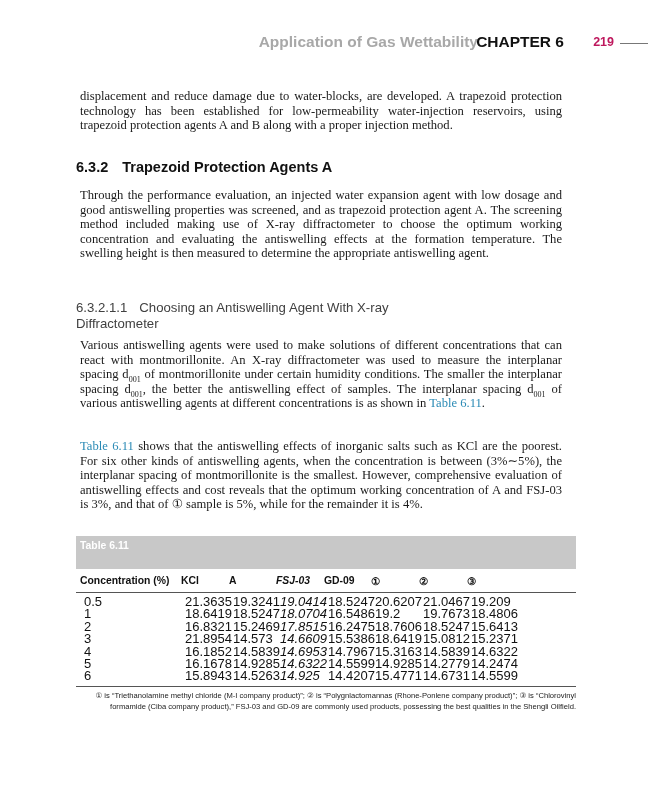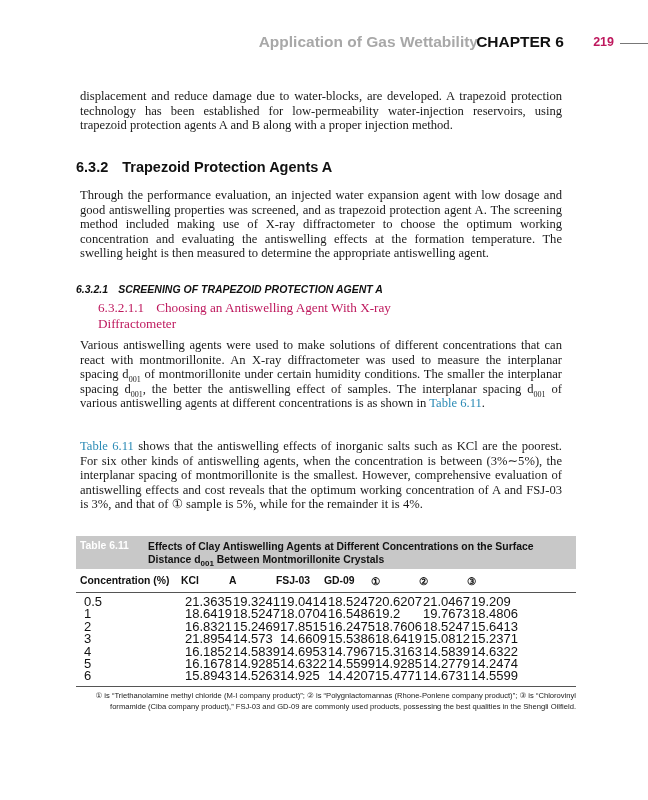--- a/index.html
+++ b/index.html
@@ -14,39 +14,39 @@
 
   .body-text { position: absolute; left: 76px; width: 340px; font-family: "Liberation Serif", serif; font-size: 12.6px; line-height: 14.6px; color: #1a1a1a; text-align: justify; }
   .body-text p { margin: 4px; text-align: justify; text-align-last: auto; }
 
   #p1 { top: 85px; width: 340px; }
   .h2 { position: absolute; left: 76px; top: 159px; font-family: "Liberation Sans", sans-serif; font-weight: bold; font-size: 14.5px; color: #111; white-space: nowrap; }
   .h2 .num { margin-right: 14px; }
   #p2 { top: 184px; }
   .h3 { position: absolute; left: 76px; top: 283px; font-family: "Liberation Sans", sans-serif; font-weight: bold; font-style: italic; font-size: 10.5px; color: #111; white-space: nowrap; }
   .h3 .num { margin-right: 10px; }
-  .h4 { position: absolute; left: 76px; top: 300px; font-family: Liberation Serif, serif; font-size: 13.2px; line-height: 16px; color: #be185d; width: 360px; margin-left: 22px; }
+  .h4 { position: absolute; left: 76px; top: 300px; font-family: Liberation Sans, sans-serif; font-size: 13.2px; line-height: 16px; color: #404040; width: 360px; }
   .h4 .num { margin-right: 12px; }
   #p3 { top: 334px; }
   #p4 { top: 435px; }
   .link { color: #2a8ab5; }
   sub { font-size: 8px; line-height: 0; }
 
   .tbl-caption { position: absolute; left: 76px; top: 536px; width: 500px; height: 33px; background: #c8c8c8; font-family: "Liberation Sans", sans-serif; font-weight: bold; font-size: 10.4px; color: #111; }
   .tbl-label { position: absolute; left: 4px; top: 4px; color: #ffffff; }
   .tbl-title { position: absolute; left: 72px; top: 4px; width: 420px; line-height: 13px; }
 
   .tbl-header { position: absolute; left: 76px; top: 570px; width: 500px; height: 22px; border-bottom: 1.5px solid #555; font-family: "Liberation Sans", sans-serif; font-weight: bold; font-size: 10.4px; color: #111; }
   .tbl-header span { position: absolute; top: 5px; white-space: nowrap; }
 
   .tbl-body { position: absolute; left: 80px; top: 594px; width: 500px; font-family: "Liberation Sans", sans-serif; font-size: 13px; color: #111; }
   .tbl-row { position: relative; height: 12.4px; }
   .tbl-row span { position: absolute; top: 0; white-space: nowrap; }
 
-  .c0 { left: 4px; } .c1 { left: 105px; } .c2 { left: 153px; } .c3 { left: 200px; }
+  .c0 { left: 4px; } .c1 { left: 105px; } .c2 { left: 153px; } .c3 { left: 200px; font-style: italic; }
   .c4 { left: 248px; } .c5 { left: 295px; } .c6 { left: 343px; } .c7 { left: 391px; }
 
   .tbl-footrule { position: absolute; left: 76px; top: 686px; width: 500px; height: 1px; background: #555; }
   .tbl-footnote { position: absolute; left: 76px; top: 691px; width: 500px; font-family: "Liberation Sans", sans-serif; font-size: 7.6px; line-height: 10.5px; color: #1a1a1a; text-align: right; }
 </style>
 </head>
 <body>
 
 <div class="page">
 
@@ -62,39 +62,35 @@
   </div>
 
   <div class="h2">
     <span class="num">6.3.2</span><span>Trapezoid Protection Agents A</span>
   </div>
 
   <div class="body-text" id="p2" style="width:490px">
     <p>Through the performance evaluation, an injected water expansion agent with low dosage and good antiswelling properties was screened, and as trapezoid protection agent A. The screening method included making use of X-ray diffractometer to choose the optimum working concentration and evaluating the antiswelling effects at the formation temperature. The swelling height is then measured to determine the appropriate antiswelling agent.</p>
   </div>
 
-  <div class="h3">
-    <span class="num">6.3.2.1</span><span>SCREENING OF TRAPEZOID PROTECTION AGENT A</span>
-  </div>
 
   <div class="h4">
     <span class="num">6.3.2.1.1</span><span>Choosing an Antiswelling Agent With X-ray Diffractometer</span>
   </div>
 
   <div class="body-text" id="p3" style="width:490px">
     <p><span>Various antiswelling agents were used to make solutions of different concentrations that can react with montmorillonite. An X-ray diffractometer was used to measure the interplanar spacing d</span><sub>001</sub><span> of montmorillonite under certain humidity conditions. The smaller the interplanar spacing d</span><sub>001</sub><span>, the better the antiswelling effect of samples. The interplanar spacing d</span><sub>001</sub><span> of various antiswelling agents at different concentrations is as shown in </span><a class="link">Table 6.11</a><span>.</span></p>
   </div>
 
   <div class="body-text" id="p4" style="width:490px">
     <p><a class="link">Table 6.11</a><span> shows that the antiswelling effects of inorganic salts such as KCl are the poorest. For six other kinds of antiswelling agents, when the concentration is between (3%∼5%), the interplanar spacing of montmorillonite is the smallest. However, comprehensive evaluation of antiswelling effects and cost reveals that the optimum working concentration of A and FSJ-03 is 3%, and that of ① sample is 5%, while for the remainder it is 4%.</span></p>
   </div>
 
   <div class="tbl-caption">
     <span class="tbl-label">Table 6.11</span>
-    <div class="tbl-title"><span>Effects of Clay Antiswelling Agents at Different Concentrations on the Surface Distance d</span><sub>001</sub><span> Between Montmorillonite Crystals</span></div>
   </div>
 
   <div class="tbl-header">
     <span class="c0">Concentration (%)</span>
     <span class="c1">KCl</span>
     <span class="c2">A</span>
     <span class="c3">FSJ-03</span>
     <span class="c4">GD-09</span>
     <span class="c5">①</span>
     <span class="c6">②</span>

